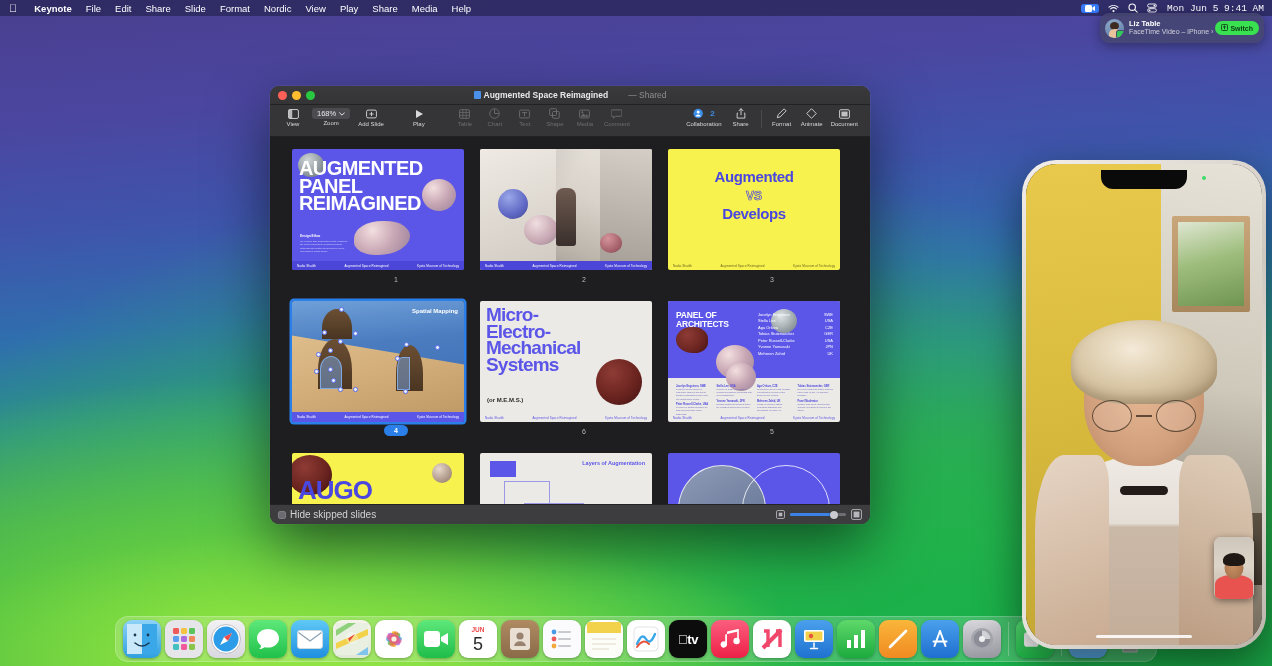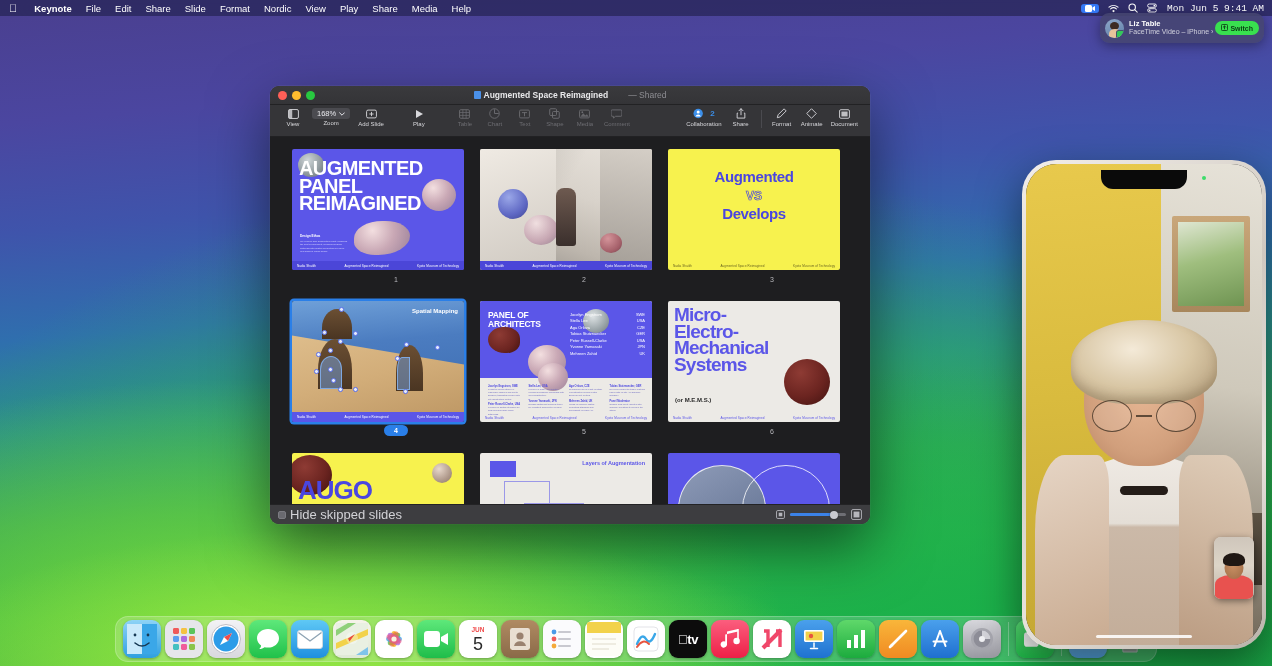--- a/index.html
+++ b/index.html
@@ -271,21 +271,21 @@
   .s9 { background:#5b56e8; }
   .s9 .circ { position:absolute; border-radius:50%; border:.8px solid rgba(255,255,255,.8); }
   .s9 .c1 { background:linear-gradient(150deg,#8e9bb8,#5e6e8e); }
 
   #kn-bottombar {
     height:20px; flex:0 0 auto;
     background:rgba(62,62,66,.96);
     border-top:.5px solid #232325;
     display:flex; align-items:center; padding:0 8px;
   }
-  .hide-skipped { display:flex; align-items:center; gap:4px; font-size:13px; color:#d2d2d6; }
+  .hide-skipped { display:flex; align-items:center; gap:4px; font-size:10px; color:#d2d2d6; }
   .chk { width:8px; height:8px; border-radius:2px; background:#6a6a70; border:.5px solid #7c7c82; }
   #zoom-slider { margin-left:auto; display:flex; align-items:center; gap:5px; }
   .zs-ico { color:#b6b6bc; display:flex; align-items:center; }
   .zs-track { width:56px; height:2.5px; border-radius:2px; background:#6e6e74; position:relative; }
   .zs-fill { position:absolute; left:0; top:0; bottom:0; width:78%; background:#3b82e8; border-radius:2px; }
   .zs-thumb { position:absolute; left:78%; top:50%; transform:translate(-50%,-50%);
     width:8px; height:8px; border-radius:50%; background:#c9c9cf; box-shadow:0 0 2px rgba(0,0,0,.5); }
 
   
   #iphone {
@@ -710,20 +710,39 @@
           <div class="handle" style="left:103px;top:55px;"></div>
           <div class="handle" style="left:111px;top:88px;"></div>
           <div class="title">Spatial Mapping</div>
           <div class="footerbar" style="color:#fff;">
             <span>Nadia Shaikh</span>
             <span>Augmented Space Reimagined</span>
             <span>Kyoto Museum of Technology</span>
           </div>
         </div>
         <div class="slide-num sel">4</div>
+      </div>
+
+      <div class="slide-cell">
+        <div class="thumb s6">
+          <div class="t">
+            <div>Micro-</div>
+            <div>Electro-</div>
+            <div>Mechanical</div>
+            <div>Systems</div>
+          </div>
+          <div class="sphere"></div>
+          <div class="sub">(or M.E.M.S.)</div>
+          <div class="footerbar" style="color:#5b56e8;">
+            <span>Nadia Shaikh</span>
+            <span>Augmented Space Reimagined</span>
+            <span>Kyoto Museum of Technology</span>
+          </div>
+        </div>
+        <div class="slide-num">6</div>
       </div>
 
       <div class="slide-cell">
         <div class="thumb s5">
           <div class="top">
             <div class="gridlines"></div>
           </div>
           <div class="blob" style="left:8px;top:26px;width:32px;height:26px;border-radius:52% 48% 44% 56%;background:radial-gradient(circle at 36% 30%,#8e3b34,#6b2420 60%,#401210);"></div>
           <div class="blob" style="left:103px;top:8px;width:26px;height:24px;background:radial-gradient(circle at 38% 30%,#dfe4e6,#9aa4a8 60%,#6d767b);"></div>
           <div class="blob" style="left:48px;top:44px;width:38px;height:34px;"></div>
@@ -791,39 +810,20 @@
           <div class="footerbar" style="color:#5b56e8;">
             <span>Nadia Shaikh</span>
             <span>Augmented Space Reimagined</span>
             <span>Kyoto Museum of Technology</span>
           </div>
         </div>
         <div class="slide-num">5</div>
       </div>
 
       <div class="slide-cell">
-        <div class="thumb s6">
-          <div class="t">
-            <div>Micro-</div>
-            <div>Electro-</div>
-            <div>Mechanical</div>
-            <div>Systems</div>
-          </div>
-          <div class="sphere"></div>
-          <div class="sub">(or M.E.M.S.)</div>
-          <div class="footerbar" style="color:#5b56e8;">
-            <span>Nadia Shaikh</span>
-            <span>Augmented Space Reimagined</span>
-            <span>Kyoto Museum of Technology</span>
-          </div>
-        </div>
-        <div class="slide-num">6</div>
-      </div>
-
-      <div class="slide-cell">
         <div class="thumb s7">
           <div class="sph1"></div>
           <div class="sph2"></div>
           <div class="t">AUGO</div>
         </div>
 
       </div>
 
       <div class="slide-cell">
         <div class="thumb s8">

